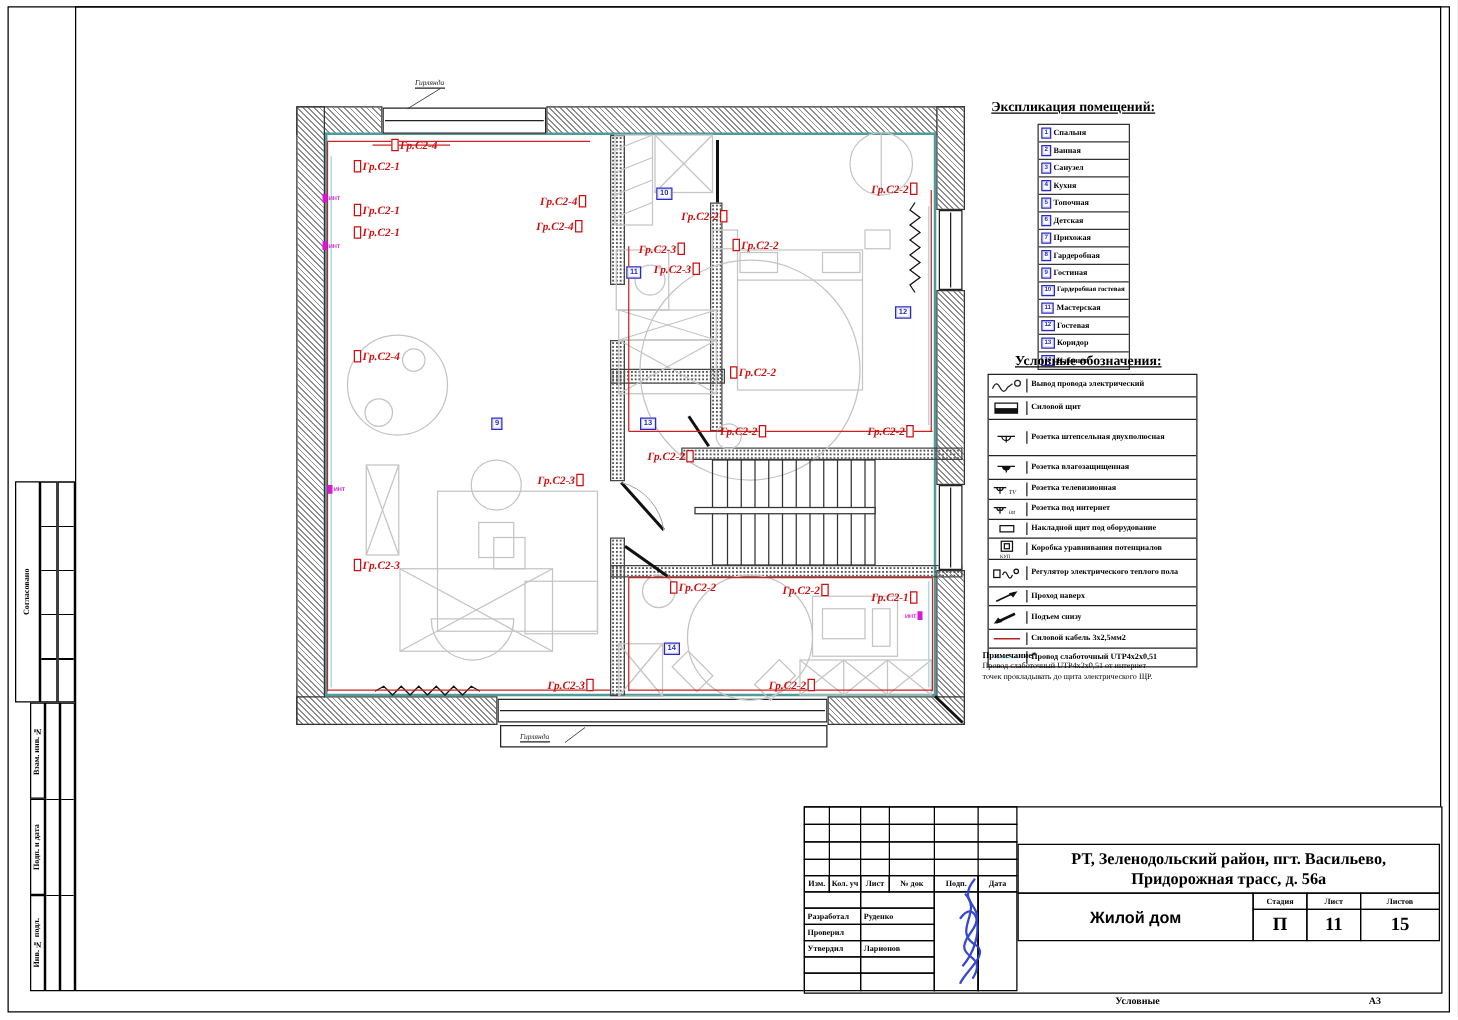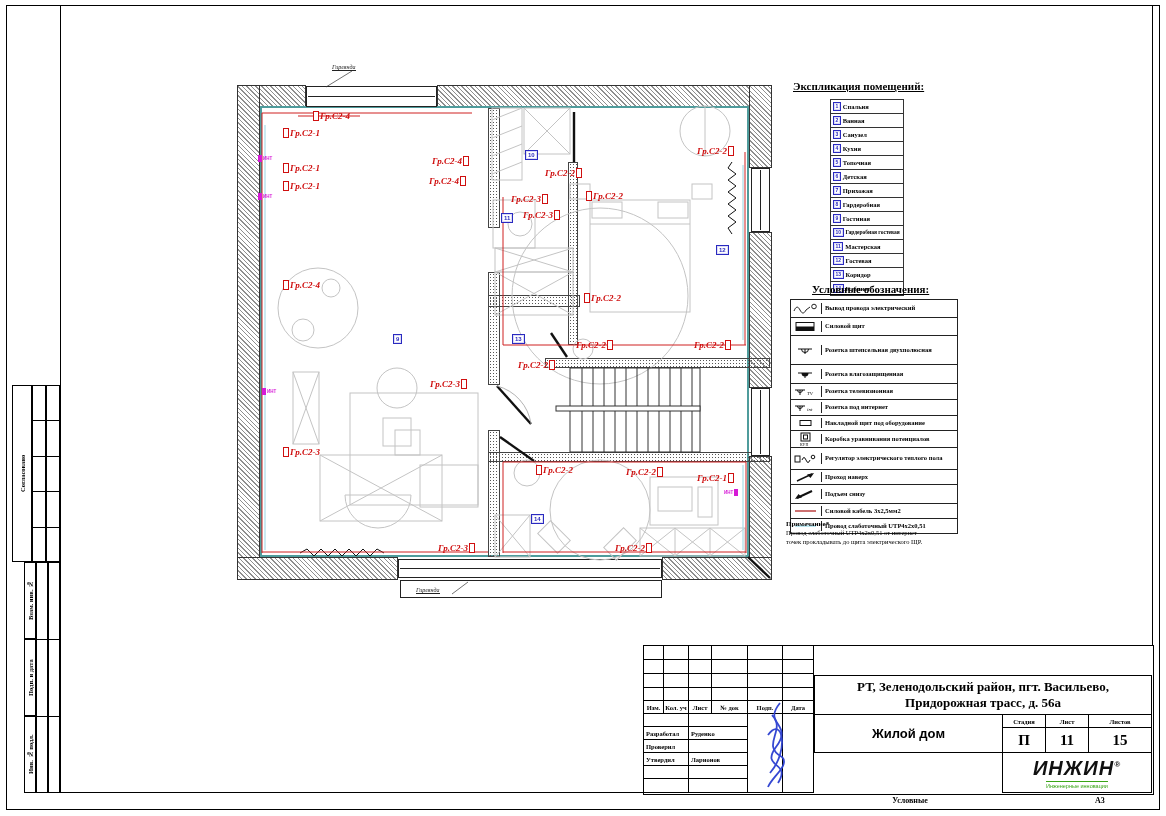--- a/index.html
+++ b/index.html
@@ -562,21 +562,17 @@
     <span>РТ, Зеленодольский район, пгт. Васильево,</span>
     <span>Придорожная трасс, д. 56а</span>
   </div>
   <div class="cell" style="left:814px;top:714px;width:189px;height:39px;font:bold 13px 'Liberation Sans',sans-serif;">Жилой дом</div>
   <div class="cell" style="left:1002px;top:714px;width:44px;height:14px;">Стадия</div>
   <div class="cell" style="left:1045px;top:714px;width:44px;height:14px;">Лист</div>
   <div class="cell" style="left:1088px;top:714px;width:64px;height:14px;">Листов</div>
   <div class="cell" style="left:1002px;top:727px;width:44px;height:26px;font:bold 15px 'Liberation Serif',serif;">П</div>
   <div class="cell" style="left:1045px;top:727px;width:44px;height:26px;font:bold 15px 'Liberation Serif',serif;">11</div>
   <div class="cell" style="left:1088px;top:727px;width:64px;height:26px;font:bold 15px 'Liberation Serif',serif;">15</div>
-  <div class="cell" style="left:1002px;top:752px;width:150px;height:41px;flex-direction:column;line-height:1;">
-    <span style="font:bold italic 20px 'Liberation Sans',sans-serif;letter-spacing:1px;color:#111;"><span>ИНЖИН</span><sup style="font-size:8px;">®</sup></span>
-    <span style="font:5.5px 'Liberation Sans',sans-serif;color:#3aa517;border-top:1px solid #3aa517;padding-top:1px;margin-top:1px;">Инженерные инновации</span>
-  </div>
 
   <div class="footer-txt" style="left:855px;top:796px;width:110px;text-align:center;">Условные</div>
   <div class="footer-txt" style="left:1095px;top:796px;">А3</div>
 
 </div>
 
 </body></html>

